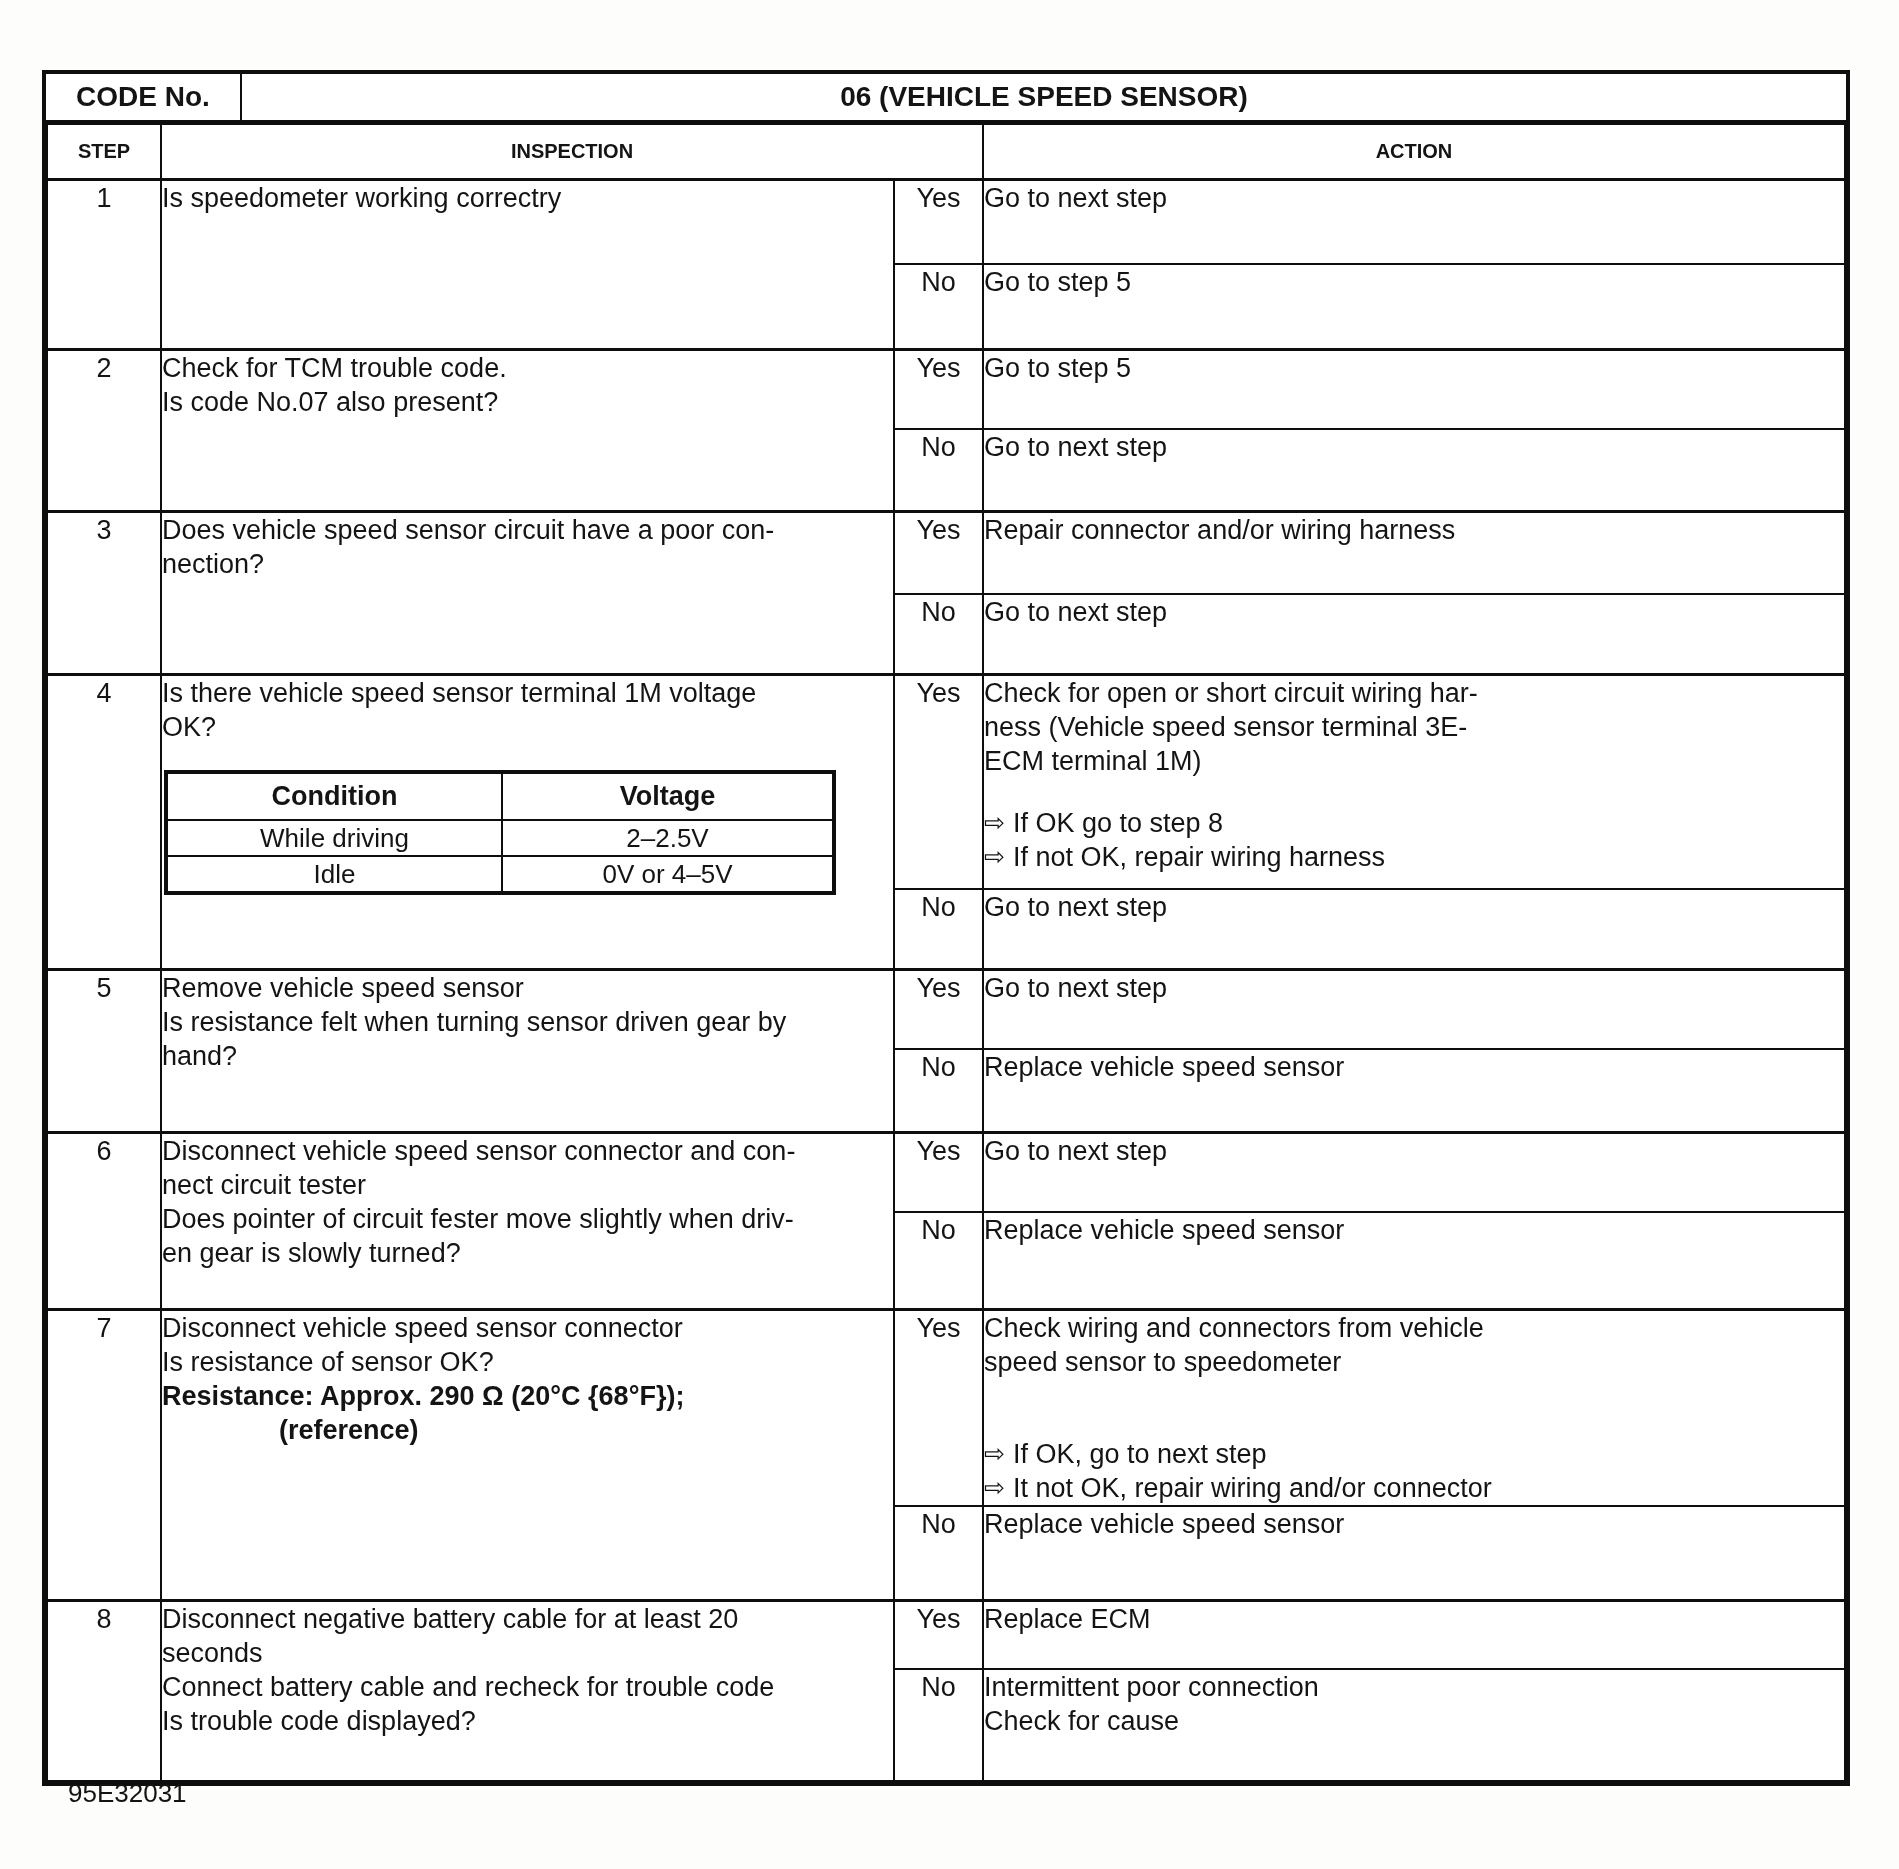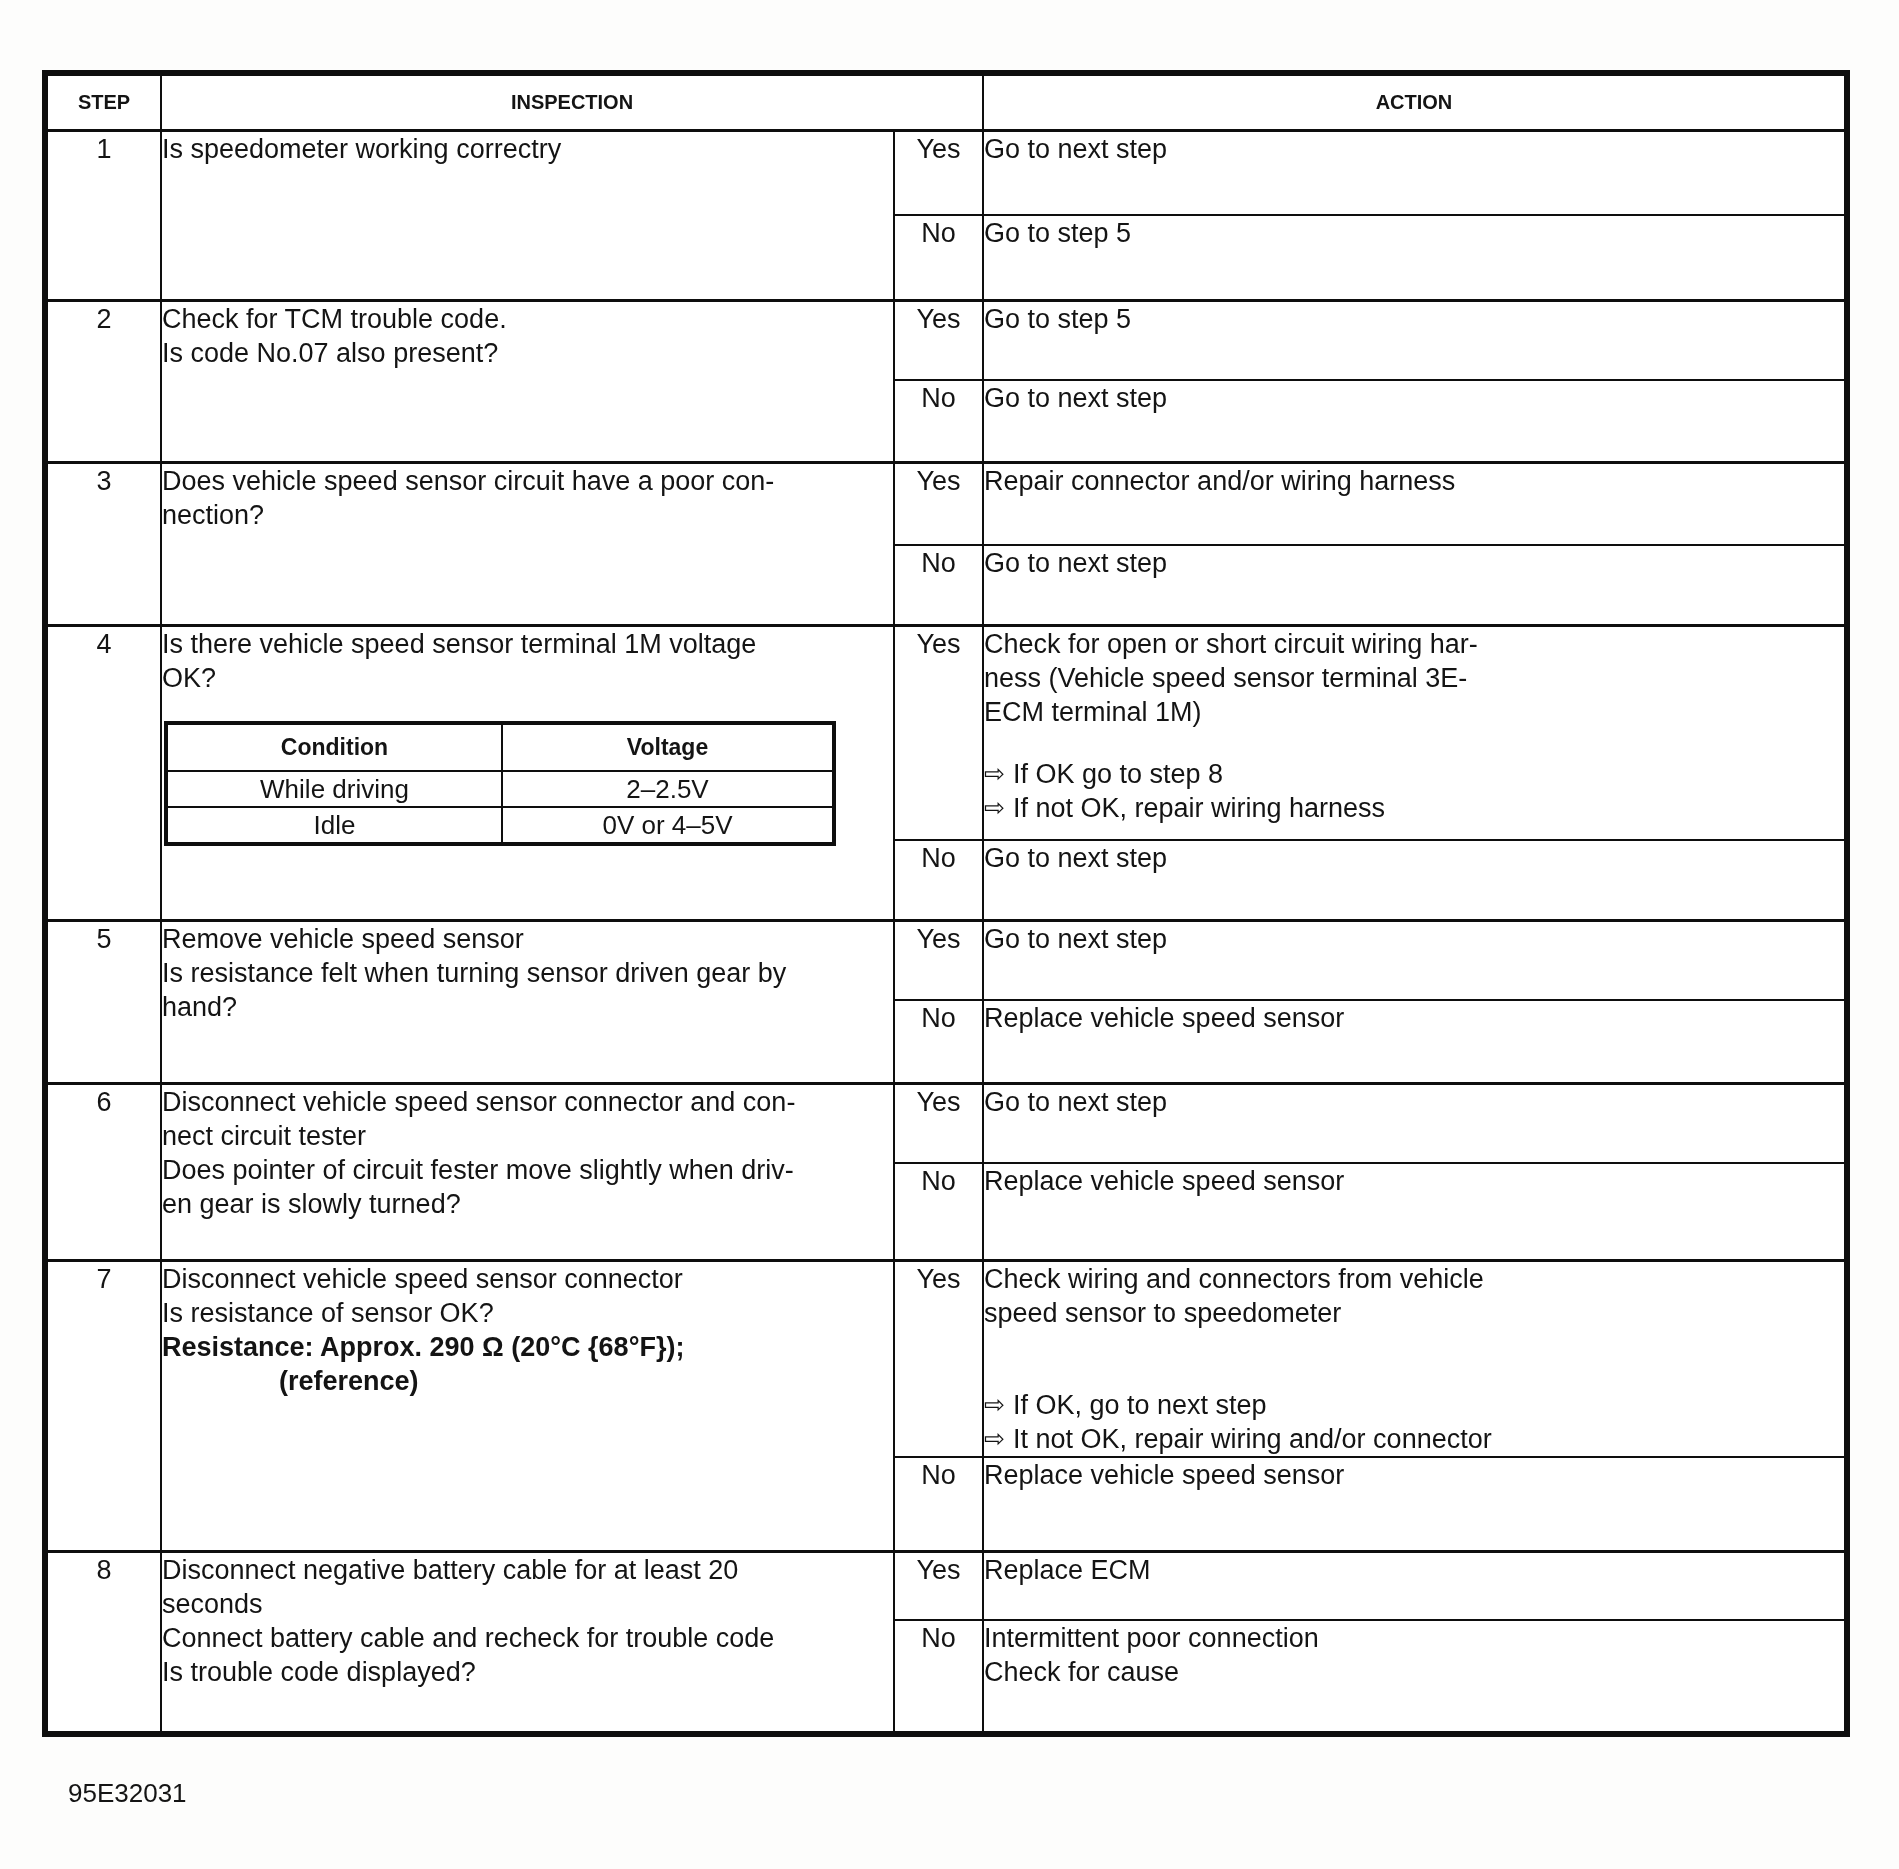--- a/index.html
+++ b/index.html
@@ -98,21 +98,21 @@
   table.subtable td {
     border: 2px solid #0e0e0e;
     text-align: center;
     vertical-align: middle;
     font-size: 26px;
     height: 32px;
     padding: 0;
   }
   table.subtable td.sth {
     font-weight: bold;
-    font-size: 23px;
+    font-size: 27px;
     height: 48px;
   }
   
   .notes { margin-top: 28px; }
   .notes.tall { margin-top: 58px; }
   .note-line { display: flex; align-items: baseline; }
   .arrow {
     font-size: 25px;
     margin-right: 8px;
     position: relative;
@@ -132,20 +132,24 @@
     left: 68px;
     top: 1778px;
     font-size: 26px;
   }
 </style>
 </head>
 <body>
 
 <div class="sheet">
 
+  <div class="code-row">
+    <div class="code-label-cell">CODE No.</div>
+    <div class="code-value-cell">06 (VEHICLE SPEED SENSOR)</div>
+  </div>
 
   <table class="main">
     <colgroup>
       <col style="width:114px">
       <col style="width:733px">
       <col style="width:89px">
       <col>
     </colgroup>
 
     <tbody>

